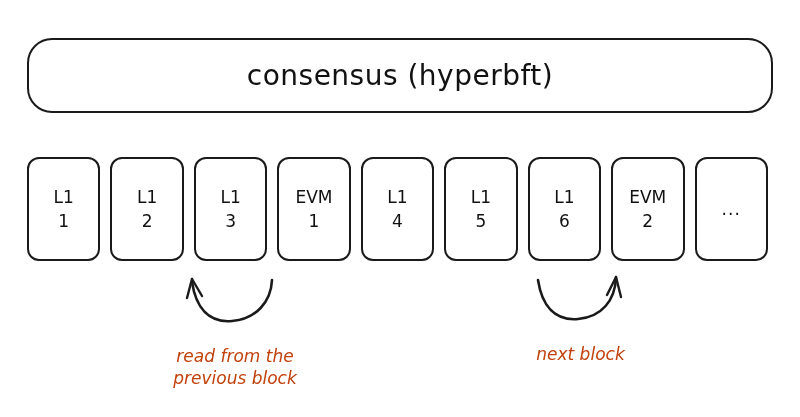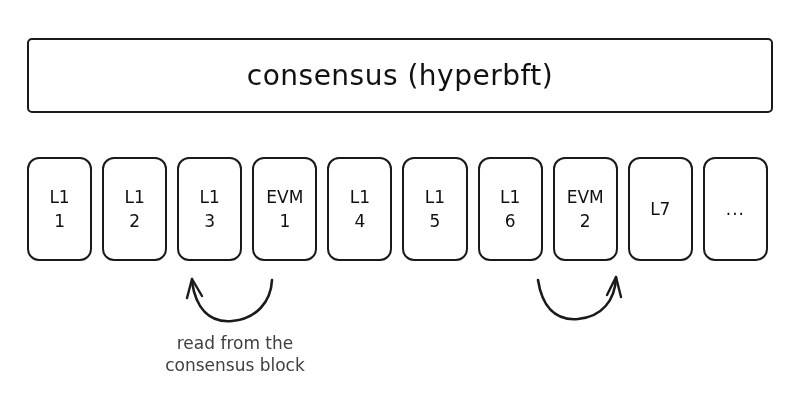--- a/index.html
+++ b/index.html
@@ -23,21 +23,21 @@
 
   
   .consensus-bar {
     position: absolute;
     left: 27px;
     top: 38px;
     width: 746px;
     height: 75px;
     box-sizing: border-box;
     border: 2px solid #1a1a1a;
-    border-radius: 5px;
+    border-radius: 25px;
     background: #ffffff;
     display: flex;
     align-items: center;
     justify-content: center;
   }
   .consensus-label {
     font-size: 28px;
     line-height: 1;
     letter-spacing: 0.5px;
     color: #111111;
@@ -84,24 +84,25 @@
   
   .annotation {
     position: absolute;
     text-align: center;
   }
   .ann-left  { left: 120px; top: 268px; width: 230px; }
   .ann-right { left: 468px; top: 266px; width: 225px; }
 
   .ann-arrow { display: block; }
   .ann-caption {
-    margin-top: 4px;
+    margin-top: 17px;
     font-size: 17px;
     line-height: 22px;
-    color: #404040;
+    color: #c2410c;
+    font-style: italic;
   }
   .ann-caption div { white-space: nowrap; }
 </style>
 </head>
 <body>
 
 <div id="canvas">
 
   <div class="consensus-bar">
     <span class="consensus-label">consensus (hyperbft)</span>
@@ -142,48 +143,45 @@
     <div class="block">
       <span class="block-line block-line-top">L1</span>
       <span class="block-line block-line-bottom">6</span>
     </div>
 
     <div class="block">
       <span class="block-line block-line-top">EVM</span>
       <span class="block-line block-line-bottom">2</span>
     </div>
 
-    <div class="block single">
-      <span class="block-line block-line-top">L7</span>
-
-    </div>
 
 
     <div class="block single">
       <span class="block-line block-line-top block-dots">...</span>
 
     </div>
 
   </div>
 
   <div class="annotation ann-left">
     <svg class="ann-arrow" width="230" height="60" viewBox="0 0 230 60">
       <path d="M 152 12 C 151 34, 136 51, 112 53 C 89 55, 76 40, 72 14" fill="none" stroke="#1a1a1a" stroke-width="2.6" stroke-linecap="round" stroke-linejoin="round"></path>
       <path d="M 72 11 L 82 28" fill="none" stroke="#1a1a1a" stroke-width="2.4" stroke-linecap="round"></path>
       <path d="M 72 11 L 67 30" fill="none" stroke="#1a1a1a" stroke-width="2.4" stroke-linecap="round"></path>
     </svg>
     <div class="ann-caption">
       <div>read from the</div>
-      <div>consensus block</div>
+      <div>previous block</div>
     </div>
   </div>
 
   <div class="annotation ann-right">
     <svg class="ann-arrow" width="225" height="60" viewBox="0 0 225 60">
       <path d="M 70 14 C 74 40, 87 55, 110 53 C 134 51, 147 34, 148 12" fill="none" stroke="#1a1a1a" stroke-width="2.6" stroke-linecap="round" stroke-linejoin="round"></path>
       <path d="M 148 11 L 139 29" fill="none" stroke="#1a1a1a" stroke-width="2.4" stroke-linecap="round"></path>
       <path d="M 148 11 L 153 31" fill="none" stroke="#1a1a1a" stroke-width="2.4" stroke-linecap="round"></path>
     </svg>
     <div class="ann-caption">
+      <div>next block</div>
     </div>
   </div>
 
 </div>
 
 </body></html>

